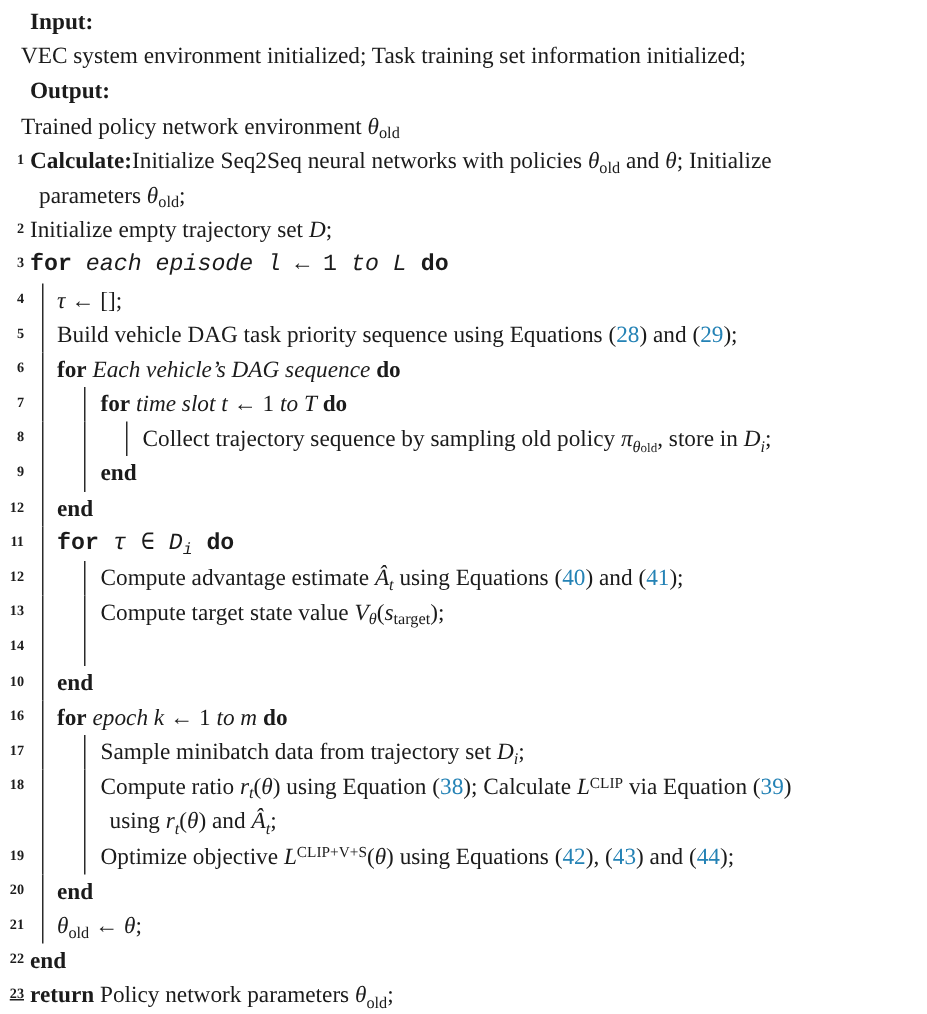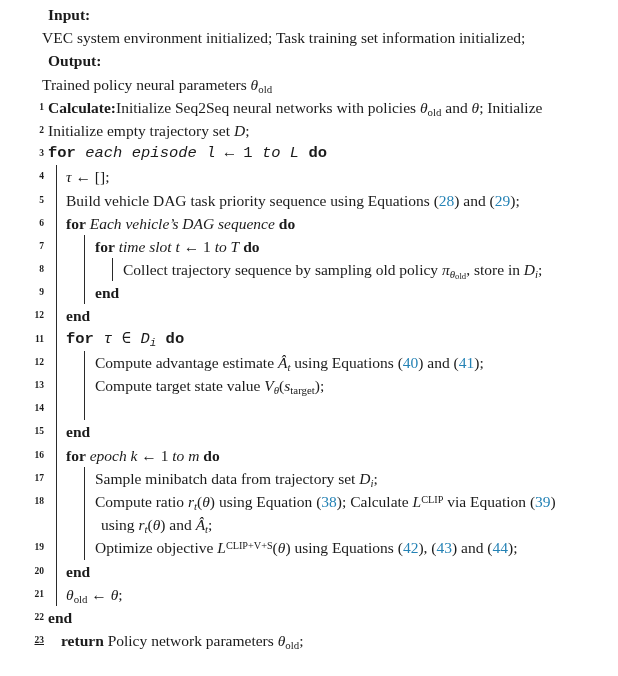--- a/index.html
+++ b/index.html
@@ -11,21 +11,20 @@
     position: relative;
     width: 618px;
     height: 676px;
     box-sizing: border-box;
     padding-top: 3px;
     font-family: "Liberation Serif", "DejaVu Serif", serif;
     font-size: 15.5px;
     color: #1b1b1b;
     overflow: hidden;
     background: #ffffff;
-    padding-left: 28px;
   }
   .row {
     position: relative;
     width: 100%;
   }
   .num {
     position: absolute;
     left: 0;
     top: 0;
     width: 16px;
@@ -61,27 +60,30 @@
     <div class="row" style="height: 23.2px;">
       <span class="content" style="left: 20px; line-height: 23.2px;"><span class="s-b">Input:</span></span>
     </div>
     <div class="row" style="height: 23.2px;">
       <span class="content" style="left: 14px; line-height: 23.2px;"><span>VEC system environment initialized; Task training set information initialized;</span></span>
     </div>
     <div class="row" style="height: 23.2px;">
       <span class="content" style="left: 20px; line-height: 23.2px;"><span class="s-b">Output:</span></span>
     </div>
     <div class="row" style="height: 23.2px;">
-      <span class="content" style="left: 14px; line-height: 23.2px;"><span>Trained policy neural parameters </span><span class="s-i">θ</span><span class="s-sub">old</span></span>
+      <span class="content" style="left: 14px; line-height: 23.2px;"><span>Trained policy network environment </span><span class="s-i">θ</span><span class="s-sub">old</span></span>
     </div>
     <div class="row" style="height: 23.2px;">
       <span class="num" style="line-height: 23.2px;">1</span>
       <span class="content" style="left: 20px; line-height: 23.2px;"><span class="s-b">Calculate:</span><span>Initialize Seq2Seq neural networks with policies </span><span class="s-i">θ</span><span class="s-sub">old</span><span> and </span><span class="s-i">θ</span><span>; Initialize</span></span>
     </div>
     <div class="row" style="height: 23.2px;">
+      <span class="content" style="left: 26px; line-height: 23.2px;"><span>parameters </span><span class="s-i">θ</span><span class="s-sub">old</span><span>;</span></span>
+    </div>
+    <div class="row" style="height: 23.2px;">
       <span class="num" style="line-height: 23.2px;">2</span>
       <span class="content" style="left: 20px; line-height: 23.2px;"><span>Initialize empty trajectory set </span><span class="s-i">D</span><span>;</span></span>
     </div>
     <div class="row" style="height: 23.2px;">
       <span class="num" style="line-height: 23.2px;">3</span>
       <span class="content" style="left: 20px; line-height: 23.2px; font-family: Liberation Mono, monospace;"><span class="s-b">for</span><span> </span><span class="s-i">each episode l</span><span> ← 1 </span><span class="s-i">to L</span><span> </span><span class="s-b">do</span></span>
     </div>
     <div class="row" style="height: 23.2px;">
       <span class="num" style="line-height: 23.2px;">4</span>
       <span class="bar" style="left: 28px;"></span>
@@ -137,21 +139,21 @@
       <span class="bar" style="left: 28px;"></span>
       <span class="bar" style="left: 56px;"></span>
       <span class="content" style="left: 67px; line-height: 23.2px;"><span>Compute target state value </span><span class="s-i">V</span><span class="s-subi">θ</span><span>(</span><span class="s-i">s</span><span class="s-sub">target</span><span>);</span></span>
     </div>
     <div class="row" style="height: 23.2px;">
       <span class="num" style="line-height: 23.2px;">14</span>
       <span class="bar" style="left: 28px;"></span>
       <span class="bar" style="left: 56px;"></span>
     </div>
     <div class="row" style="height: 23.2px;">
-      <span class="num" style="line-height: 23.2px;">15</span>
+      <span class="num" style="line-height: 23.2px;">10</span>
       <span class="bar" style="left: 28px;"></span>
       <span class="content" style="left: 38px; line-height: 23.2px;"><span class="s-b">end</span></span>
     </div>
     <div class="row" style="height: 23.2px;">
       <span class="num" style="line-height: 23.2px;">16</span>
       <span class="bar" style="left: 28px;"></span>
       <span class="content" style="left: 38px; line-height: 23.2px;"><span class="s-b">for</span><span> </span><span class="s-i">epoch k</span><span> ← 1 </span><span class="s-i">to m</span><span> </span><span class="s-b">do</span></span>
     </div>
     <div class="row" style="height: 23.2px;">
       <span class="num" style="line-height: 23.2px;">17</span>
@@ -185,15 +187,15 @@
       <span class="num" style="line-height: 23.2px;">21</span>
       <span class="bar" style="left: 28px;"></span>
       <span class="content" style="left: 38px; line-height: 23.2px;"><span class="s-i">θ</span><span class="s-sub">old</span><span> ← </span><span class="s-i">θ</span><span>;</span></span>
     </div>
     <div class="row" style="height: 23.2px;">
       <span class="num" style="line-height: 23.2px;">22</span>
       <span class="content" style="left: 20px; line-height: 23.2px;"><span class="s-b">end</span></span>
     </div>
     <div class="row" style="height: 23.2px;">
       <span class="num" style="line-height: 23.2px; text-decoration: underline;">23</span>
-      <span class="content" style="left: 33px; line-height: 23.2px; font-family: Liberation Serif, serif;"><span class="s-b">return</span><span> Policy network parameters </span><span class="s-i">θ</span><span class="s-sub">old</span><span>;</span></span>
+      <span class="content" style="left: 20px; line-height: 23.2px; font-family: Liberation Serif, serif;"><span class="s-b">return</span><span> Policy network parameters </span><span class="s-i">θ</span><span class="s-sub">old</span><span>;</span></span>
     </div>
   </div>
 
 </body></html>

